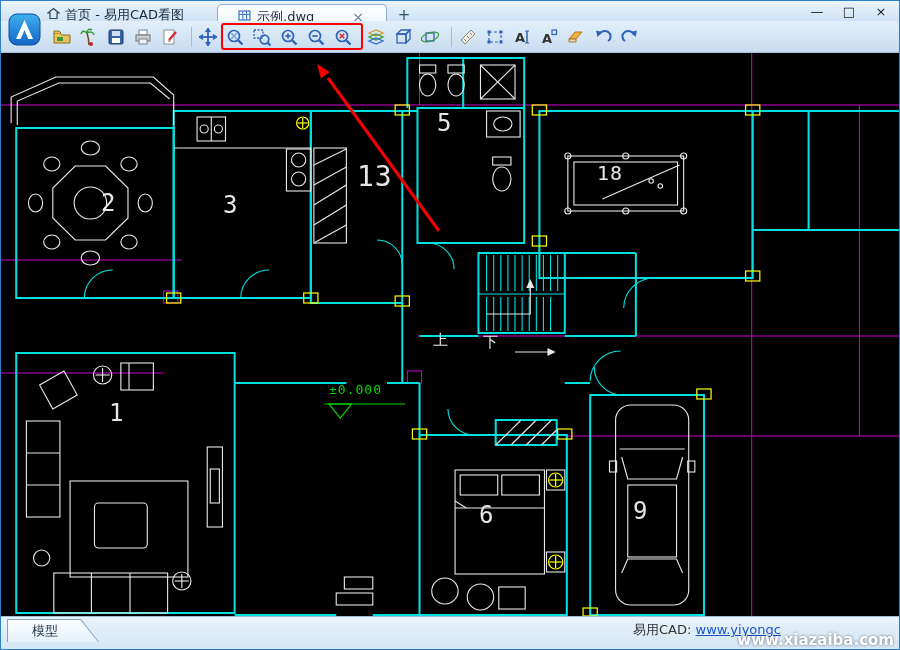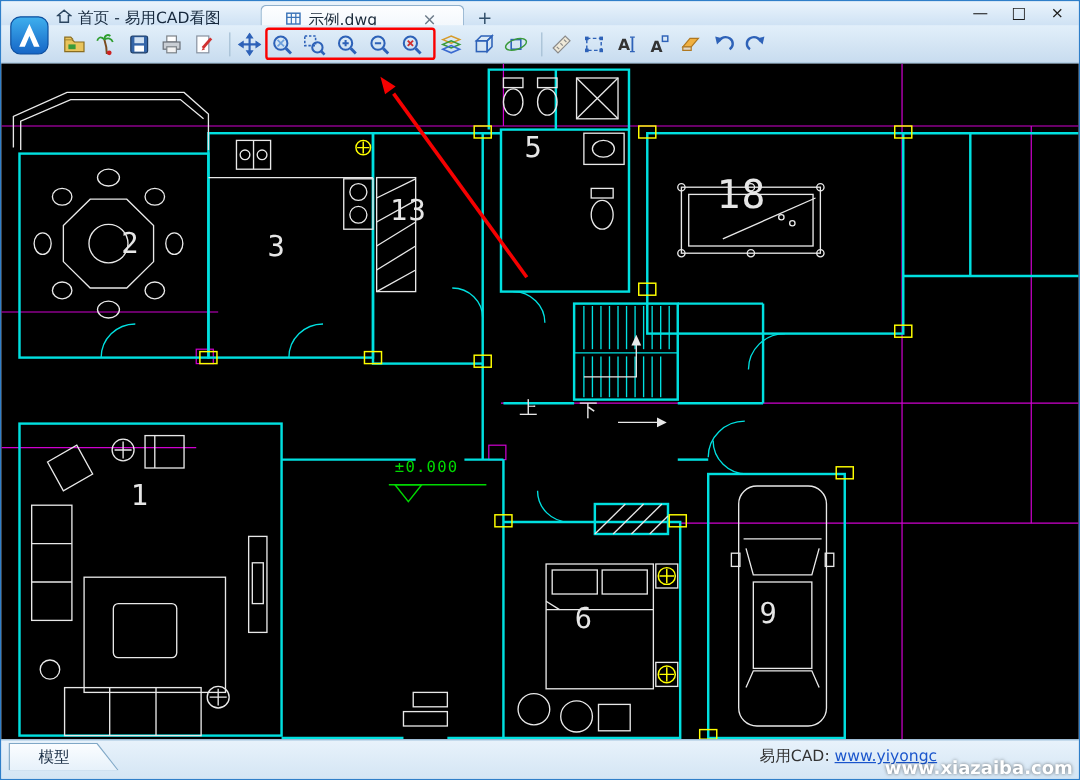--- a/index.html
+++ b/index.html
@@ -461,23 +461,23 @@
       </g>
 
       <g stroke="#00d800" fill="none" stroke-width="1.2">
         <line x1="318" y1="351" x2="398" y2="351"></line>
         <polygon points="323,351 345,351 334,365"></polygon>
       </g>
     </svg>
 
     <span class="rlabel" style="left:100px;top:138px;font-size:24px">2</span>
     <span class="rlabel" style="left:222px;top:140px;font-size:24px">3</span>
-    <span class="rlabel" style="left:324px;top:110px;font-size:24px">13</span>
+    <span class="rlabel" style="left:356px;top:110px;font-size:28px">13</span>
     <span class="rlabel" style="left:436px;top:58px;font-size:24px">5</span>
-    <span class="rlabel" style="left:596px;top:92px;font-size:33px">18</span>
+    <span class="rlabel" style="left:596px;top:110px;font-size:20px">18</span>
     <span class="rlabel" style="left:108px;top:348px;font-size:24px">1</span>
     <span class="rlabel" style="left:478px;top:450px;font-size:24px">6</span>
     <span class="rlabel" style="left:632px;top:446px;font-size:24px">9</span>
     <span class="rlabel small" style="left:432px;top:280px">上</span>
     <span class="rlabel small" style="left:482px;top:282px">下</span>
     <span class="rlabel green" style="left:328px;top:330px">±0.000</span>
   </div>
 
   <div class="statusbar">
     <div class="model-tab">

